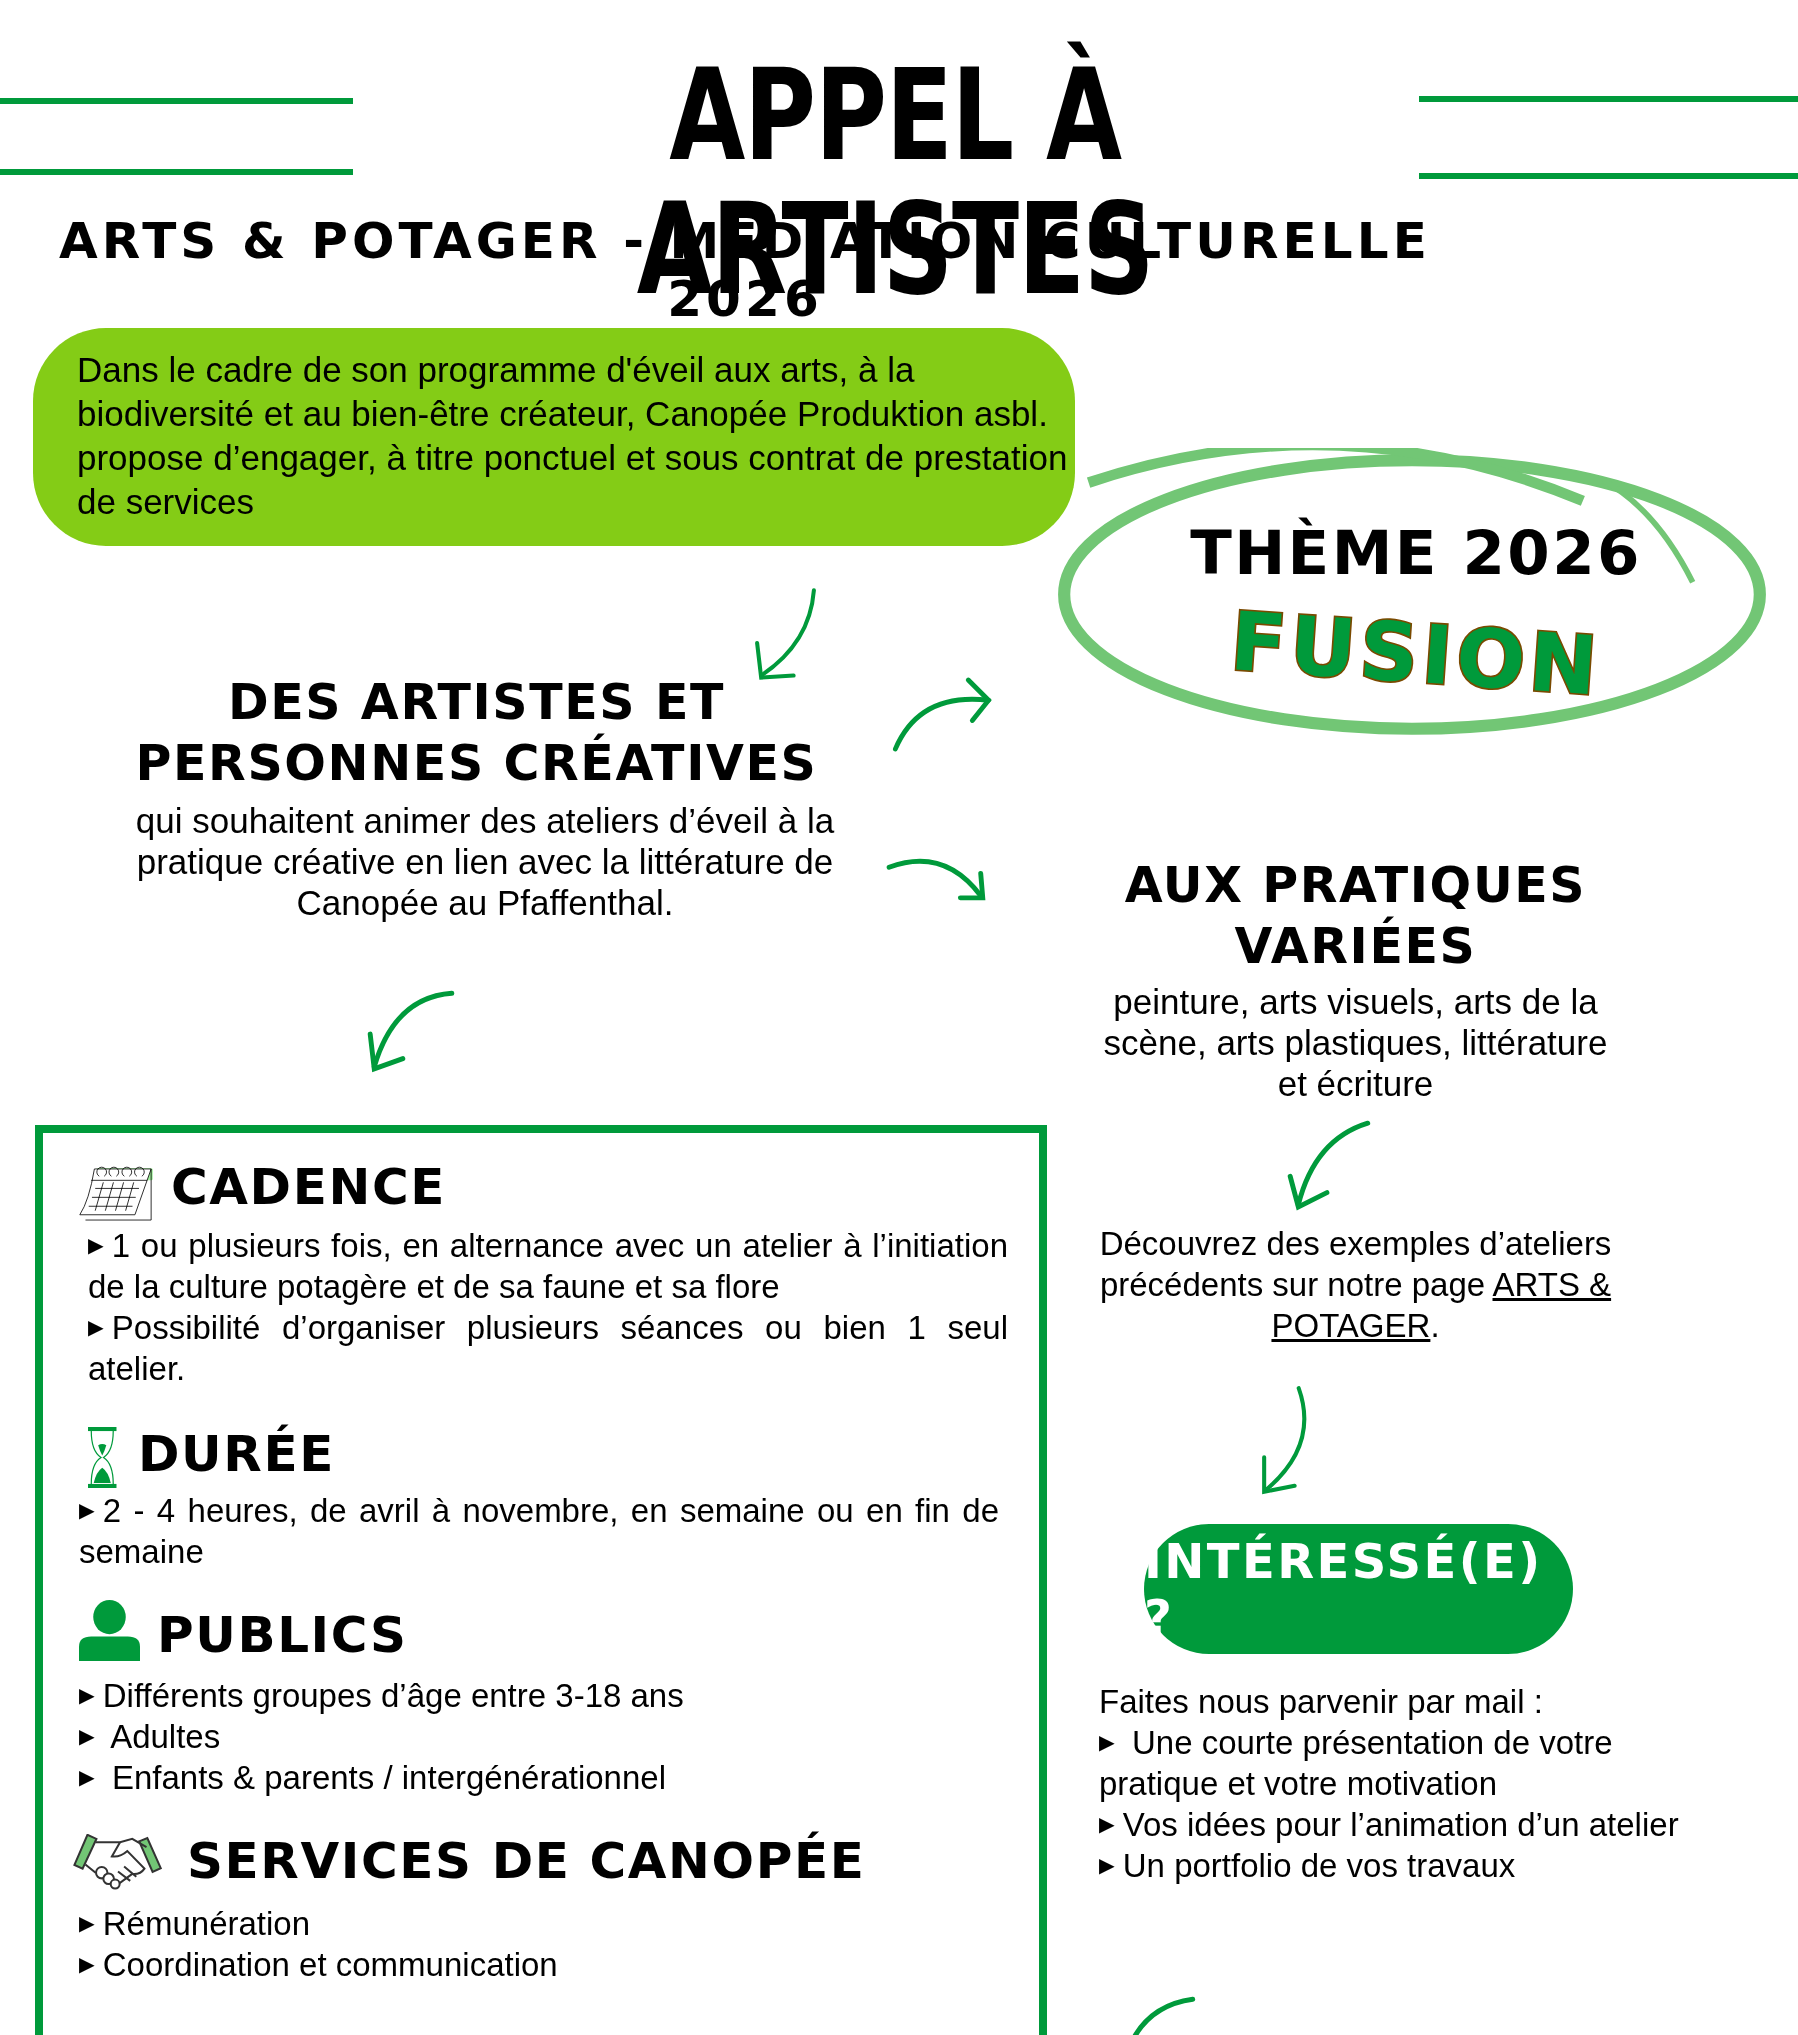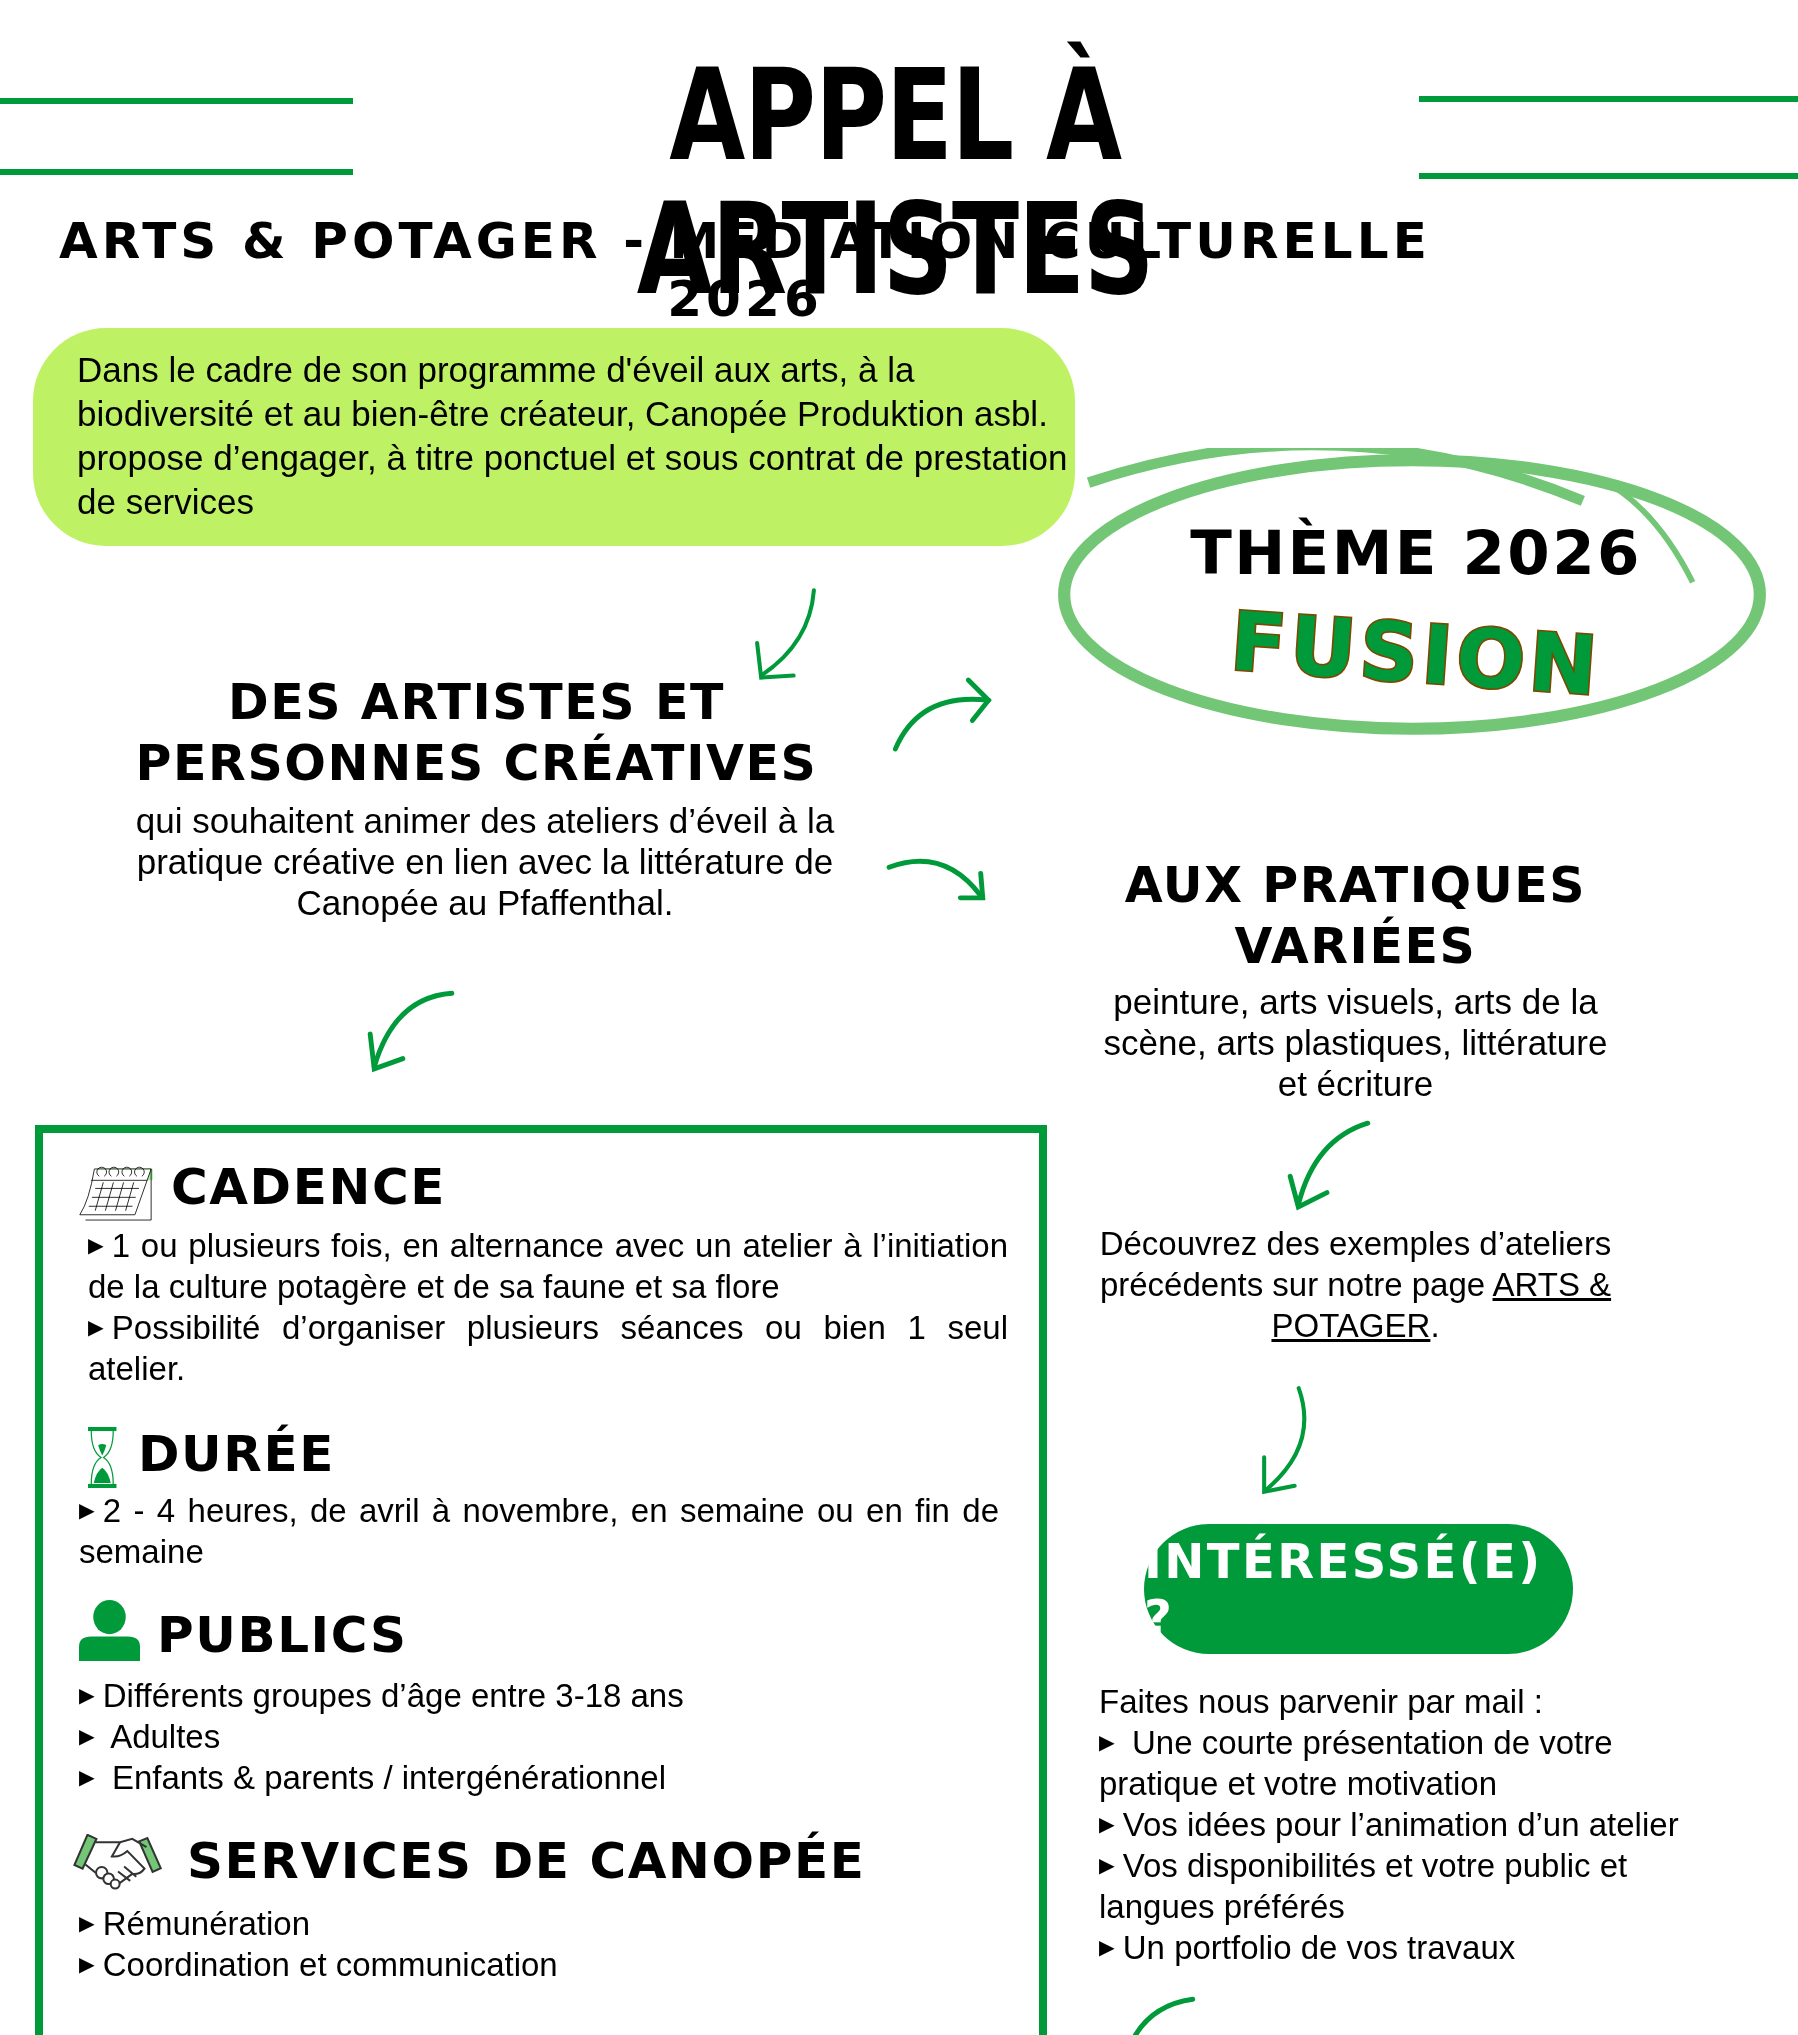--- a/index.html
+++ b/index.html
@@ -5,21 +5,21 @@
   html, body { margin: 0; padding: 0; background: #ffffff; }
   body { width: 1799px; height: 2544px; position: relative; overflow: hidden;
          font-family: "Liberation Sans", "DejaVu Sans", sans-serif; color: #000; }
   .abs { position: absolute; }
   .bar { position: absolute; background: #009a3b; }
   .title-main { left: 366px; top: 49px; width: 1058px; text-align: center; font-size: 126px;
                 line-height: 134px; font-weight: 900; font-family: "DejaVu Sans", sans-serif;
                 letter-spacing: -1.6px; transform: scaleX(0.78); transform-origin: center top; }
   .subtitle { left: 0; top: 212px; width: 1490px; text-align: center; font-size: 50px;
               font-weight: 700; letter-spacing: 4.1px; font-family: "DejaVu Sans", sans-serif; }
-  .intro { left: 33px; top: 328px; width: 1042px; height: 218px; background: #bef264;
+  .intro { left: 33px; top: 328px; width: 1042px; height: 218px; background: #84cc16;
            border-radius: 73px; box-sizing: border-box; padding: 20.4px 0 0 44px; }
   .intro p { margin: 0; font-size: 35px; line-height: 44px; width: 997px; }
   .body-text { font-size: 35px; line-height: 41px; }
   .head-fun { font-family: "DejaVu Sans", sans-serif; font-weight: 900; font-size: 49px;
               letter-spacing: 1.6px; line-height: 61px; }
   .center { text-align: center; }
   .box { left: 35px; top: 1125px; width: 1012px; height: 948px; border: 8.1px solid #009a3b;
          box-sizing: border-box; }
   .sec-title { position: absolute; font-family: "DejaVu Sans", sans-serif; font-weight: 900;
                font-size: 50px; letter-spacing: 1.6px; }
@@ -156,16 +156,15 @@
   <li><span class="tri">▶</span><span>Rémunération</span></li>
   <li><span class="tri">▶</span><span>Coordination et communication</span></li>
 </ul>
 
 <div class="abs cta">INTÉRESSÉ(E) ?</div>
 
 <div class="abs" style="left:1099px;top:1681px;font-size:33px;line-height:41px;">Faites nous parvenir par mail :</div>
 <ul class="bullets" style="left:1099px;top:1722px;width:635px;">
   <li><span class="tri">▶</span><span> Une courte présentation de votre pratique et votre motivation</span></li>
   <li><span class="tri">▶</span><span>Vos idées pour l’animation d’un atelier</span></li>
-  <li><span class="tri">▶</span><span>Vos disponibilités et votre public et langues préférés</span></li>
   <li><span class="tri">▶</span><span>Un portfolio de vos travaux</span></li>
 </ul>
 
 
 </body></html>

